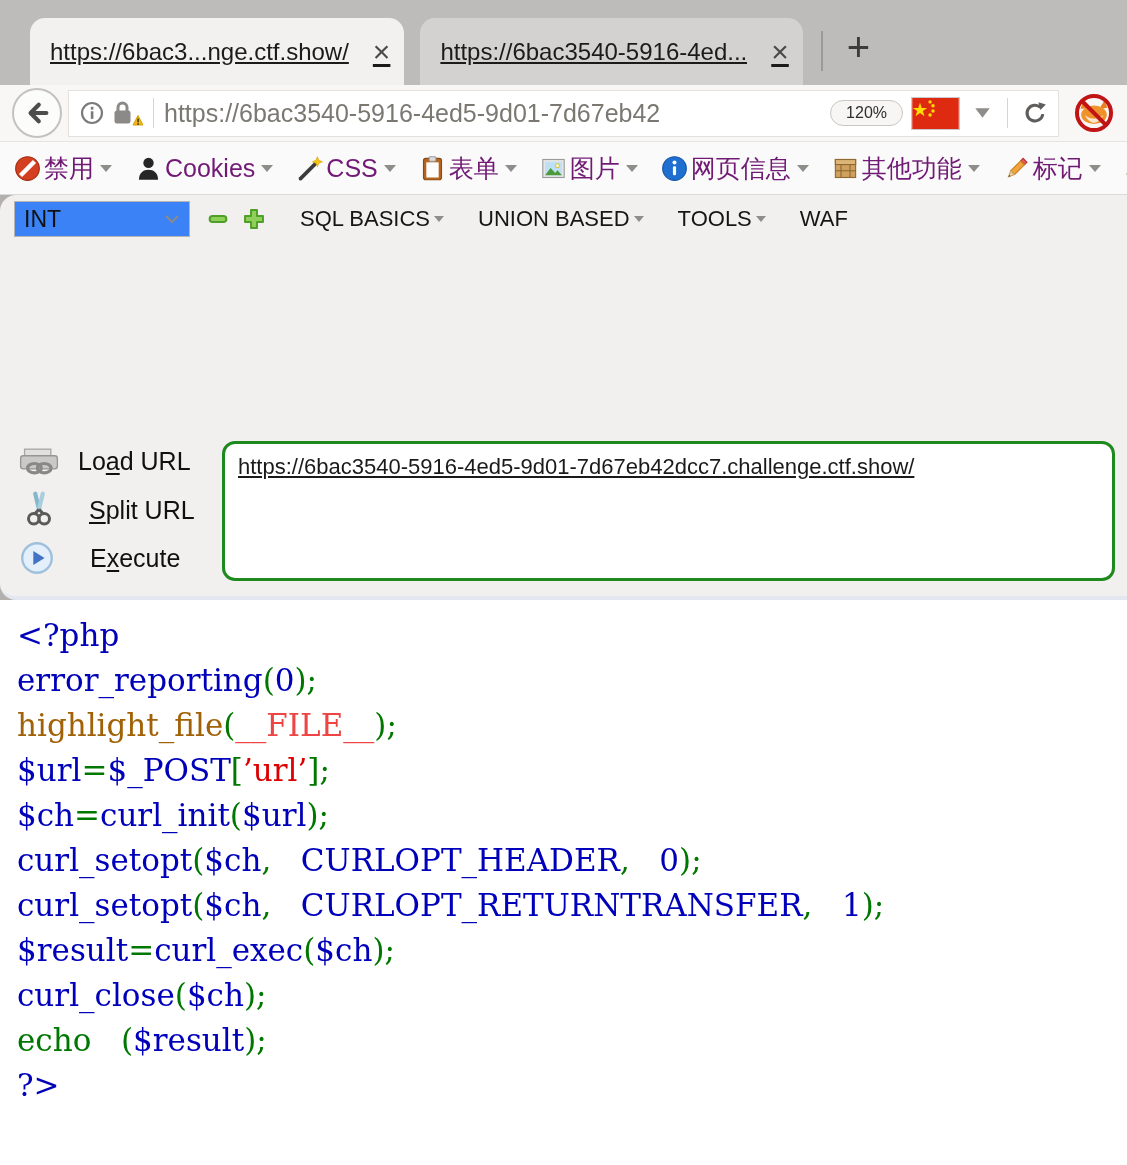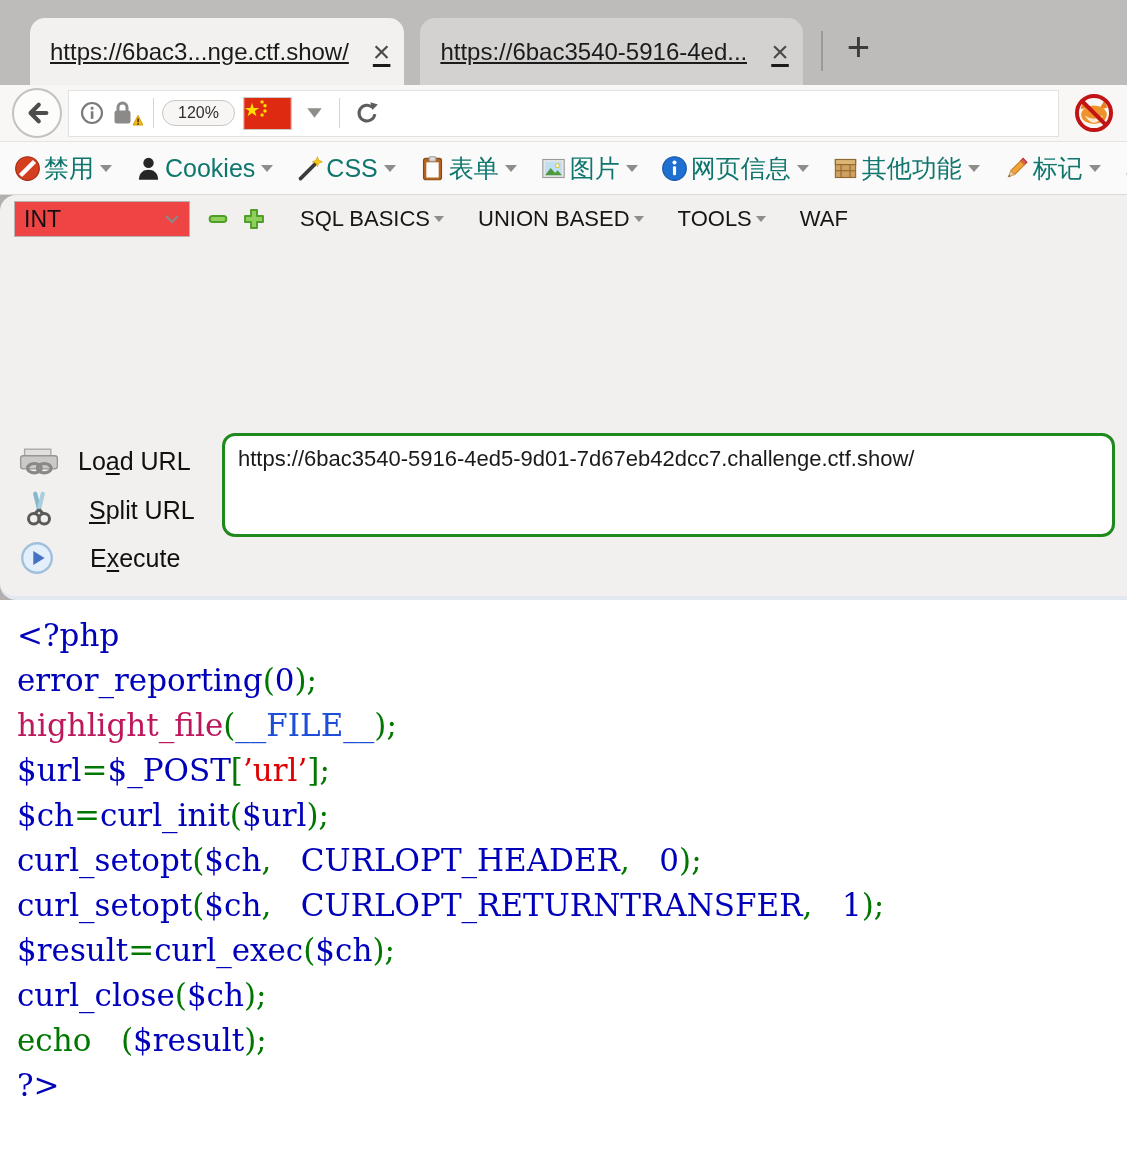--- a/index.html
+++ b/index.html
@@ -28,30 +28,30 @@
   .zoom-pill { border:1px solid #c9c7c4; border-radius:16px; background:#f7f6f4;
     font-size:16px; color:#2f2f2f; padding:3px 15px; margin:0 8px; white-space:nowrap; }
   .flag { width:49px; height:33px; border:1px solid #c9c9c9; flex:0 0 auto; }
   .caret-down { margin:0 16px 0 14px; }
   .vsep { width:1px; height:30px; background:#d7d5d3; margin-right:14px; }
   .fox { margin-left:14px; flex:0 0 auto; }
 
   
   .devbar { height:53px; background:#fbfafa; border-bottom:1px solid #dcdad8;
     display:flex; align-items:center; padding-left:14px; gap:23px; }
-  .dev-item { display:flex; align-items:center; gap:3px; font-size:25px; color:#0f766e; white-space:nowrap; }
+  .dev-item { display:flex; align-items:center; gap:3px; font-size:25px; color:#701a75; white-space:nowrap; }
   .caret-tri { width:0; height:0; border-left:6px solid transparent; border-right:6px solid transparent;
     border-top:7px solid #8f8d8a; margin-left:3px; }
 
   
   .hackwrap { height:405px; background:#b2afac; }
   .hackpanel { position:relative; height:100%; background:#f2f0ee;
     border-radius:16px 0 0 16px; overflow:hidden; border-bottom:4px solid #e2e7f0; }
   .hb-toolbar { position:absolute; top:5px; left:14px; right:0; height:38px; display:flex; align-items:center; }
-  .hb-select { width:176px; height:36px; background:#ef4444; border:1px solid #b7b5b2;
+  .hb-select { width:176px; height:36px; background:#3b82f6; border:1px solid #b7b5b2;
     display:flex; align-items:center; justify-content:space-between; padding:0 9px; font-size:23px; color:#111; }
   .hb-ico { margin-left:16px; display:flex; }
   .hb-menu { font-size:22px; color:#161616; margin-left:34px; display:flex; align-items:center; white-space:nowrap; }
   .hb-menu .caret-tri { border-top-width:6px; border-left-width:5px; border-right-width:5px; margin-left:4px; }
 
   .hb-btn { position:absolute; display:flex; align-items:center; font-size:25px; color:#101010; }
   .hb-btn .lbl u { text-underline-offset:3px; }
   .hb-textarea { position:absolute; left:222px; width:893px; border:3px solid #1e8a1e; border-radius:13px;
     background:#fff; font-family:"Liberation Sans", sans-serif; font-size:22px; color:#1a1a1a;
     padding:8px 13px; resize:none; outline:none; overflow:hidden; line-height:1.35; }
@@ -114,20 +114,21 @@
     <span class="url-icons" style="display:flex;margin-left:6px">
       <svg width="32" height="28" viewBox="0 0 32 28">
         <path d="M7 12 V8.5 a4.5 4.5 0 0 1 9 0 V12" fill="none" stroke="#8c8a88" stroke-width="3"></path>
         <rect x="3.5" y="11.5" width="16" height="13" rx="2.5" fill="#8c8a88"></rect>
         <polygon points="22,26 27,16.5 32,26" fill="#f2ba18" stroke="#d89e07" stroke-width="1"></polygon>
         <rect x="26.2" y="19.5" width="1.8" height="3.8" fill="#5d4703"></rect>
         <rect x="26.2" y="24.2" width="1.8" height="1.6" fill="#5d4703"></rect>
       </svg>
     </span>
     <span class="vsep" style="margin:0 0 0 10px"></span>
+    <span class="url-text">https://6bac3540-5916-4ed5-9d01-7d67eb42</span>
     <span class="zoom-pill">120%</span>
     <span class="flag" style="display:flex">
       <svg width="47" height="31" viewBox="0 0 30 20">
           <rect width="30" height="20" fill="#dd2a10"></rect>
         <polygon points="5,3 6.1,6.4 9.6,6.4 6.8,8.4 7.9,11.8 5,9.7 2.1,11.8 3.2,8.4 0.4,6.4 3.9,6.4" fill="#ffde00"></polygon>
         <circle cx="11.5" cy="2.5" r="1.1" fill="#ffde00"></circle>
           <circle cx="13.4" cy="5" r="1.1" fill="#ffde00"></circle>
         <circle cx="13.4" cy="8.4" r="1.1" fill="#ffde00"></circle>
           <circle cx="11.5" cy="11" r="1.1" fill="#ffde00"></circle>
       </svg>
@@ -328,21 +329,21 @@
   <div class="hb-btn" style="top:346px;left:20px;gap:36px">
     <span style="display:flex">
       <svg width="34" height="34" viewBox="0 0 26 26">
             <circle cx="13" cy="13" r="11.3" fill="#e3effb" stroke="#9fc0dd" stroke-width="1.8"></circle>
             <polygon points="10.2,7.6 18.8,13 10.2,18.4" fill="#4472c4"></polygon>
           </svg>
     </span>
     <span class="lbl"><span>E</span><u>x</u><span>ecute</span></span>
   </div>
 
-  <textarea class="hb-textarea" style="top: 238px; height: 104px;" spellcheck="false">https://6bac3540-5916-4ed5-9d01-7d67eb42dcc7.challenge.ctf.show/</textarea>
+  <textarea class="hb-textarea" style="top: 246px; height: 140px; text-decoration: underline;" spellcheck="false">https://6bac3540-5916-4ed5-9d01-7d67eb42dcc7.challenge.ctf.show/</textarea>
 
   <div class="hb-checkrow">
     <span class="cb checked">
       
     </span>
     <span class="cb-label">Post data</span>
     <span class="cb unchecked" style="margin-left:42px"></span>
     <span class="cb-label">Referrer</span>
 
     <span style="display:flex;margin-left:30px">
@@ -377,21 +378,21 @@
 
   </div>
 
  </div>
 </div>
 
 <div class="content">
   <div>
       <div class="code-line"><span style="color: rgb(0, 0, 187);">&lt;?php </span></div>
       <div class="code-line"><span style="color: rgb(0, 0, 187);">error_reporting</span><span style="color: rgb(0, 119, 0);">(</span><span style="color: rgb(0, 0, 187);">0</span><span style="color: rgb(0, 119, 0);">);</span></div>
-      <div class="code-line"><span style="color: #be185d;">highlight_file</span><span style="color: rgb(0, 119, 0);">(</span><span style="color: #1d4ed8;">__FILE__</span><span style="color: rgb(0, 119, 0);">);</span></div>
+      <div class="code-line"><span style="color: #a16207;">highlight_file</span><span style="color: rgb(0, 119, 0);">(</span><span style="color: #ef4444;">__FILE__</span><span style="color: rgb(0, 119, 0);">);</span></div>
       <div class="code-line"><span style="color: rgb(0, 0, 187);">$url</span><span style="color: rgb(0, 119, 0);">=</span><span style="color: rgb(0, 0, 187);">$_POST</span><span style="color: rgb(0, 119, 0);">[</span><span style="color: rgb(221, 0, 0);">’url’</span><span style="color: rgb(0, 119, 0);">];</span></div>
       <div class="code-line"><span style="color: rgb(0, 0, 187);">$ch</span><span style="color: rgb(0, 119, 0);">=</span><span style="color: rgb(0, 0, 187);">curl_init</span><span style="color: rgb(0, 119, 0);">(</span><span style="color: rgb(0, 0, 187);">$url</span><span style="color: rgb(0, 119, 0);">);</span></div>
       <div class="code-line"><span style="color: rgb(0, 0, 187);">curl_setopt</span><span style="color: rgb(0, 119, 0);">(</span><span style="color: rgb(0, 0, 187);">$ch</span><span style="color: rgb(0, 119, 0);">,</span><span style="color: rgb(0, 0, 187);">   CURLOPT_HEADER</span><span style="color: rgb(0, 119, 0);">,</span><span style="color: rgb(0, 0, 187);">   0</span><span style="color: rgb(0, 119, 0);">);</span></div>
       <div class="code-line"><span style="color: rgb(0, 0, 187);">curl_setopt</span><span style="color: rgb(0, 119, 0);">(</span><span style="color: rgb(0, 0, 187);">$ch</span><span style="color: rgb(0, 119, 0);">,</span><span style="color: rgb(0, 0, 187);">   CURLOPT_RETURNTRANSFER</span><span style="color: rgb(0, 119, 0);">,</span><span style="color: rgb(0, 0, 187);">   1</span><span style="color: rgb(0, 119, 0);">);</span></div>
       <div class="code-line"><span style="color: rgb(0, 0, 187);">$result</span><span style="color: rgb(0, 119, 0);">=</span><span style="color: rgb(0, 0, 187);">curl_exec</span><span style="color: rgb(0, 119, 0);">(</span><span style="color: rgb(0, 0, 187);">$ch</span><span style="color: rgb(0, 119, 0);">);</span></div>
       <div class="code-line"><span style="color: rgb(0, 0, 187);">curl_close</span><span style="color: rgb(0, 119, 0);">(</span><span style="color: rgb(0, 0, 187);">$ch</span><span style="color: rgb(0, 119, 0);">);</span></div>
       <div class="code-line"><span style="color: rgb(0, 119, 0);">echo   (</span><span style="color: rgb(0, 0, 187);">$result</span><span style="color: rgb(0, 119, 0);">);</span></div>
       <div class="code-line"><span style="color: rgb(0, 0, 187);">?&gt;</span></div>
     </div>
 </div>

